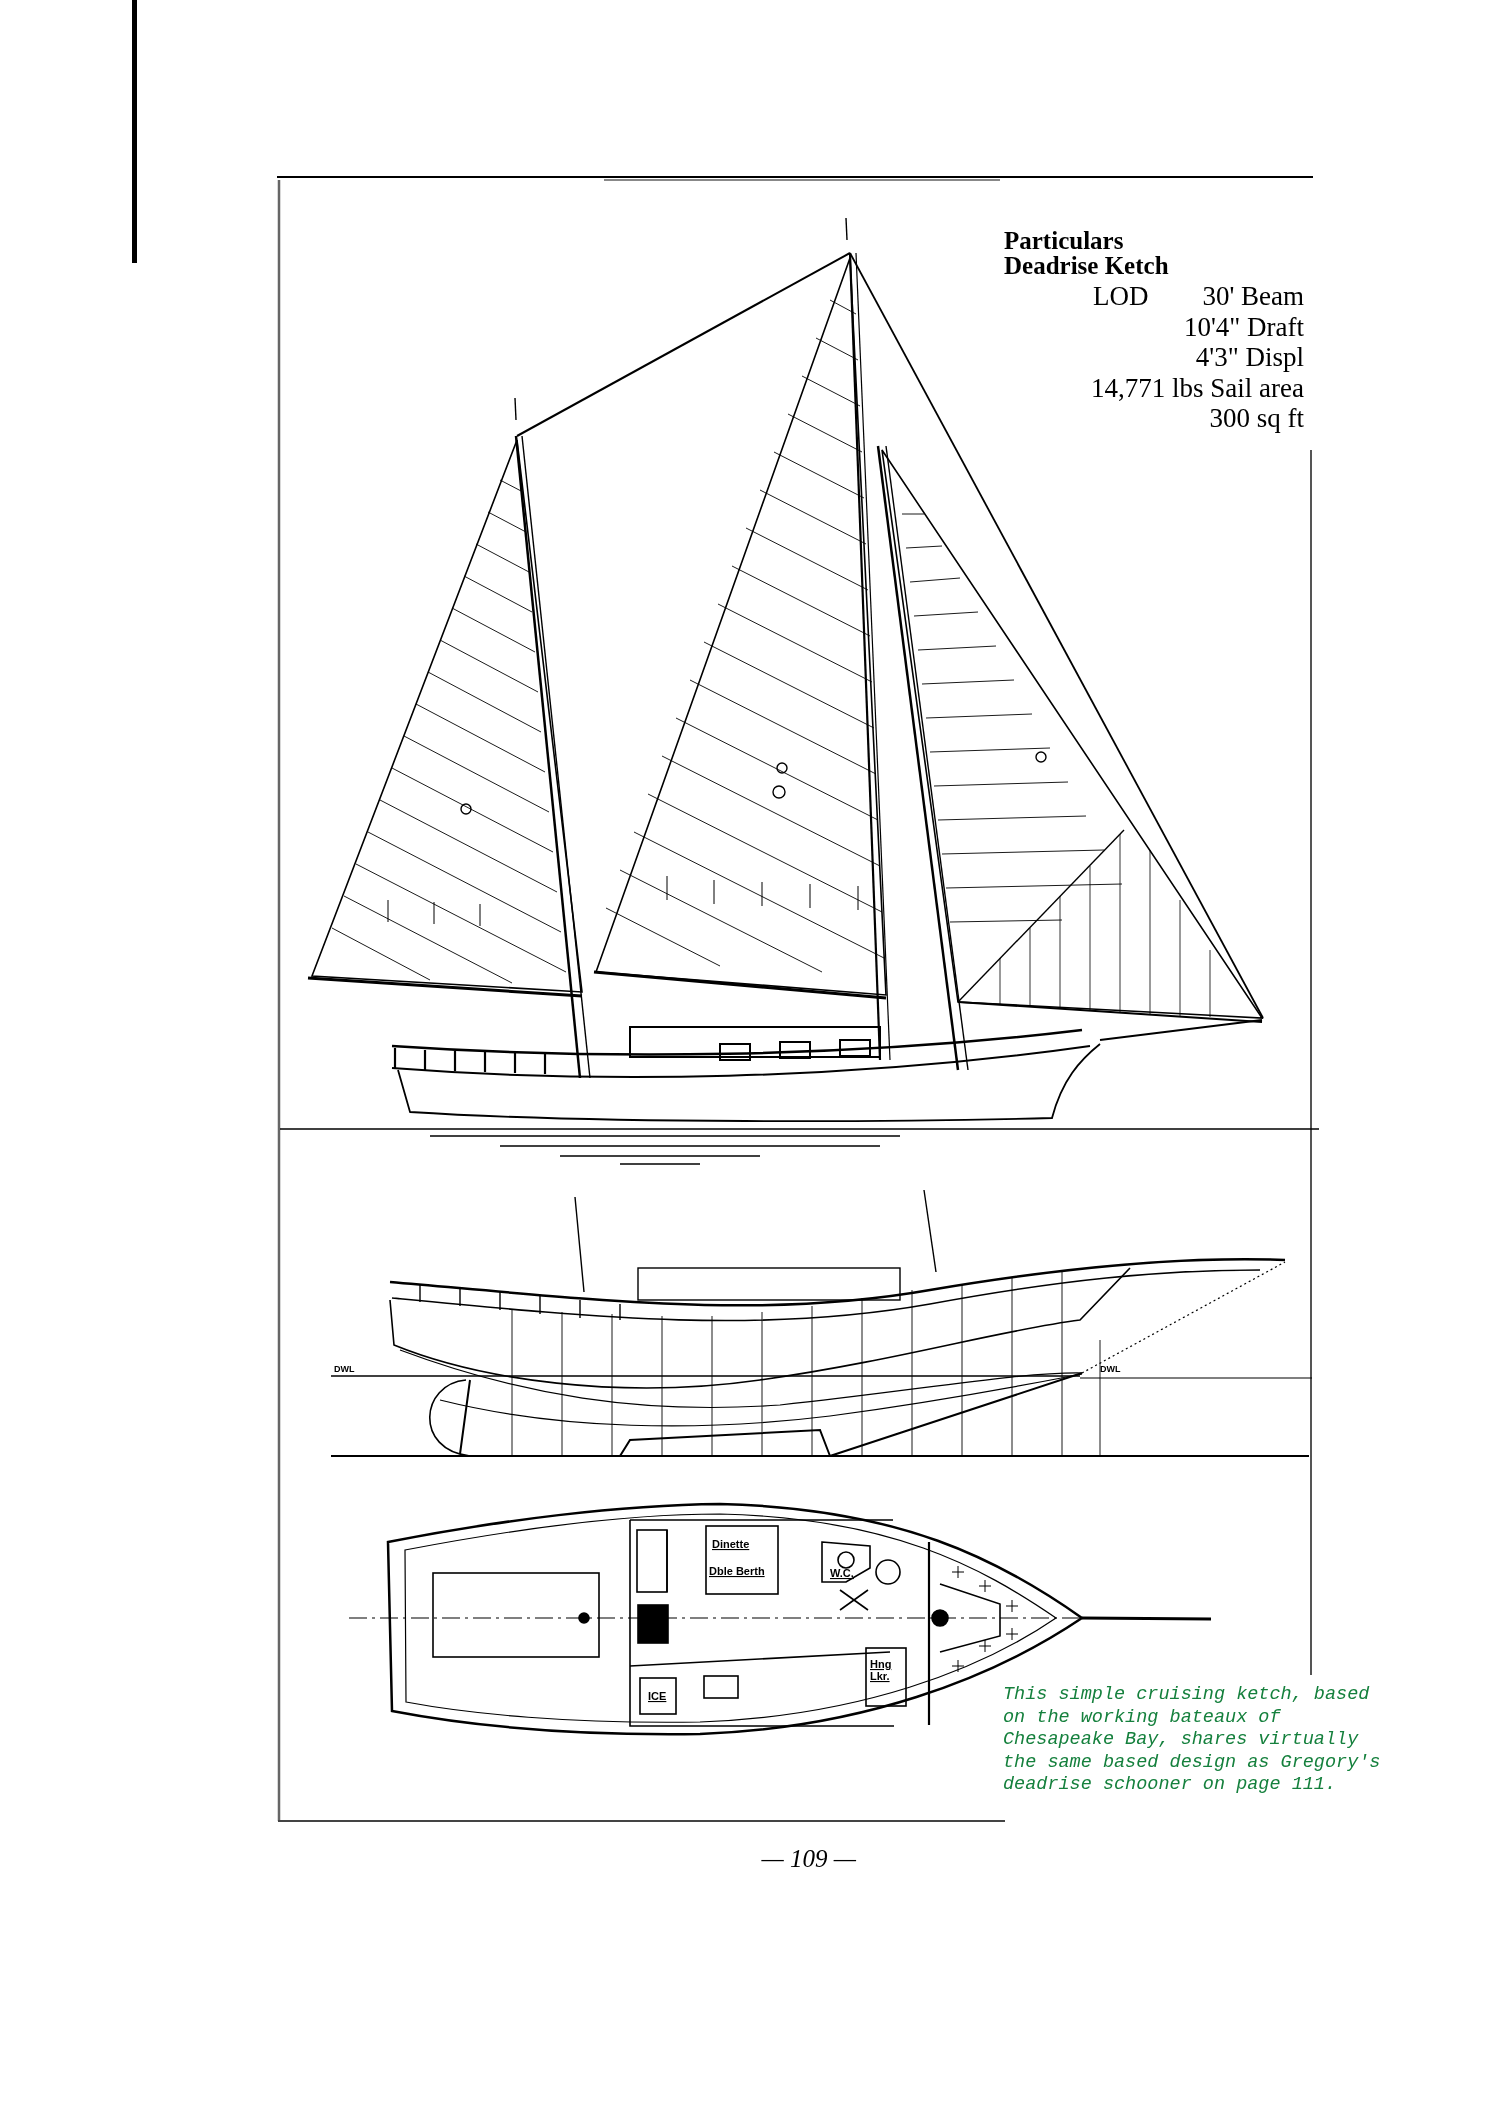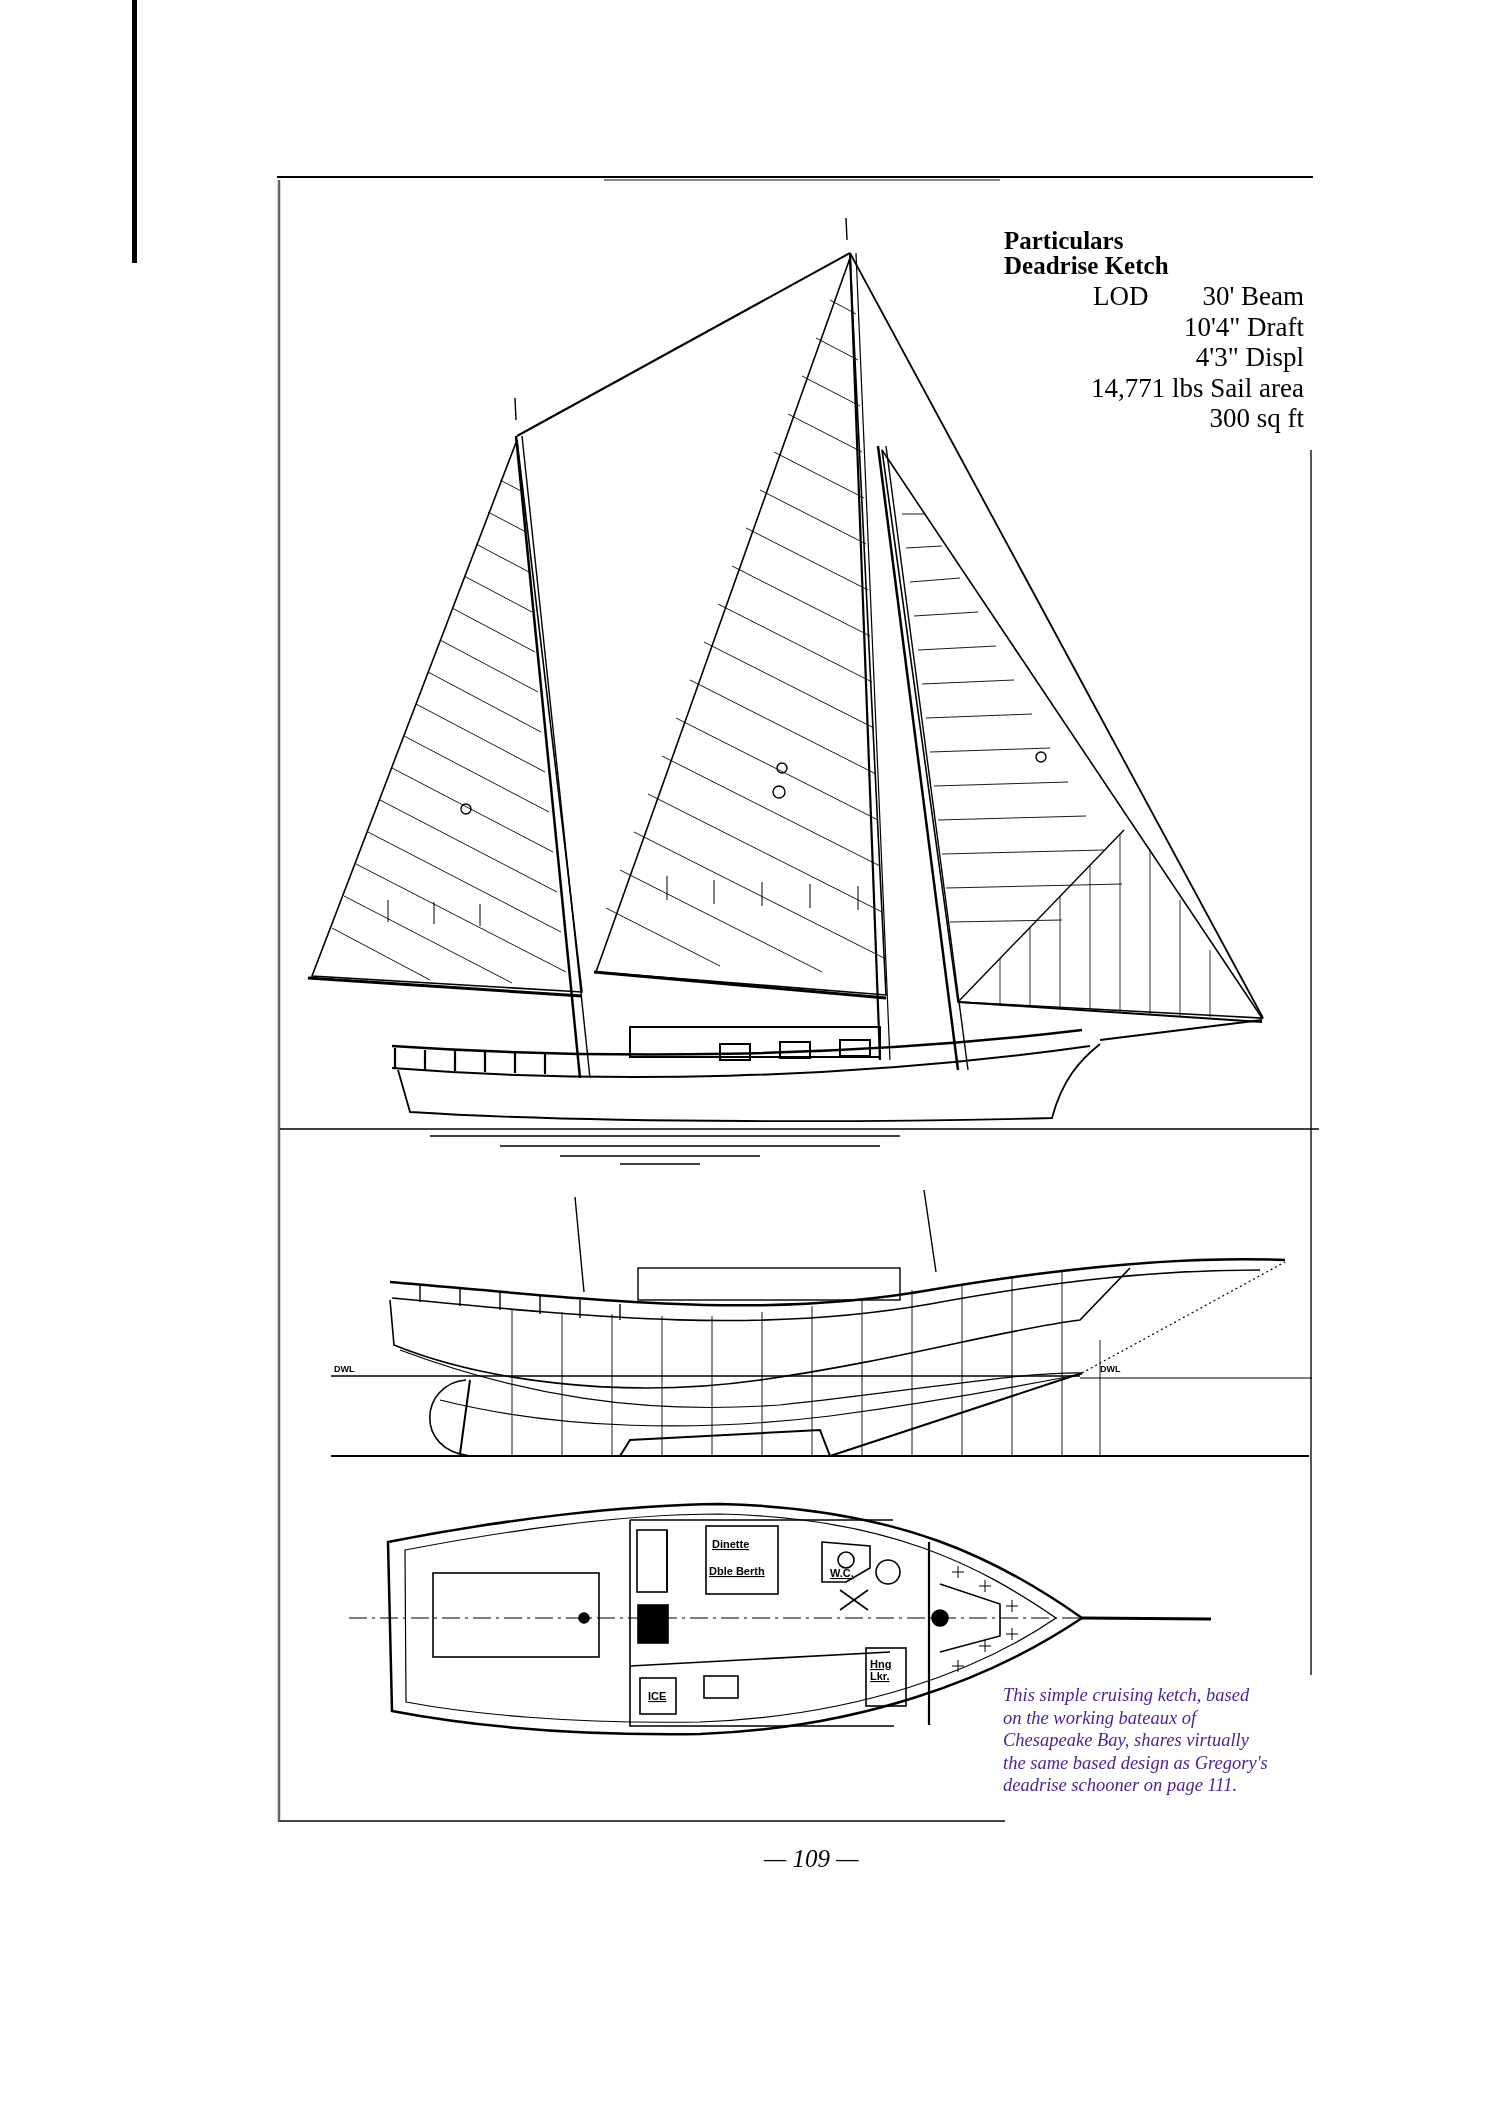--- a/index.html
+++ b/index.html
@@ -4,23 +4,23 @@
 <style>
   html, body { margin: 0; padding: 0; background: #ffffff; }
   body { width: 1488px; height: 2105px; position: relative; overflow: hidden; }
   .page { position: absolute; left: 0; top: 0; width: 1488px; height: 2105px; background: #ffffff; }
   .margin-bar { position: absolute; left: 132px; top: 0; width: 5px; height: 263px; background: #000; }
   .drawing { position: absolute; left: 0; top: 0; width: 1488px; height: 2105px; }
   .particulars { position: absolute; left: 1004px; top: 228px; width: 300px; font-family: "Liberation Serif", "DejaVu Serif", serif; color: #000; }
   .particulars .title { font-weight: bold; font-size: 25px; line-height: 25px; text-align: left; width: 216px; }
   .particulars .line { font-size: 27px; line-height: 30.5px; white-space: pre; }
   .particulars .lines { margin-top: 3px; text-align: right; }
-  .caption { position: absolute; left: 1003px; top: 1684px; width: 320px; font-family: Liberation Serif, serif; font-style: italic; font-size: 18.5px; line-height: 22.5px; color: #4c1d95; }
+  .caption { position: absolute; left: 1003px; top: 1684px; width: 320px; font-family: Liberation Mono, monospace; font-style: italic; font-size: 18.5px; line-height: 22.5px; color: #15803d; }
   .caption div { white-space: nowrap; }
-  .page-number { position: absolute; left: 764px; top: 1845px; width: 120px; text-align: left; font-family: "Liberation Serif", "DejaVu Serif", serif; font-style: italic; font-size: 25px; color: #000; white-space: nowrap; }
+  .page-number { position: absolute; left: 736px; top: 1845px; width: 120px; text-align: right; font-family: "Liberation Serif", "DejaVu Serif", serif; font-style: italic; font-size: 25px; color: #000; white-space: nowrap; }
   .dwl { font-family: "Liberation Sans", "DejaVu Sans", sans-serif; font-size: 9px; font-weight: bold; }
   .plan-label { font-family: "Liberation Sans", "DejaVu Sans", sans-serif; font-size: 11px; font-weight: bold; text-decoration: underline; }
 </style>
 </head>
 <body>
 
 <div class="page">
 
   <div class="margin-bar"></div>
 

